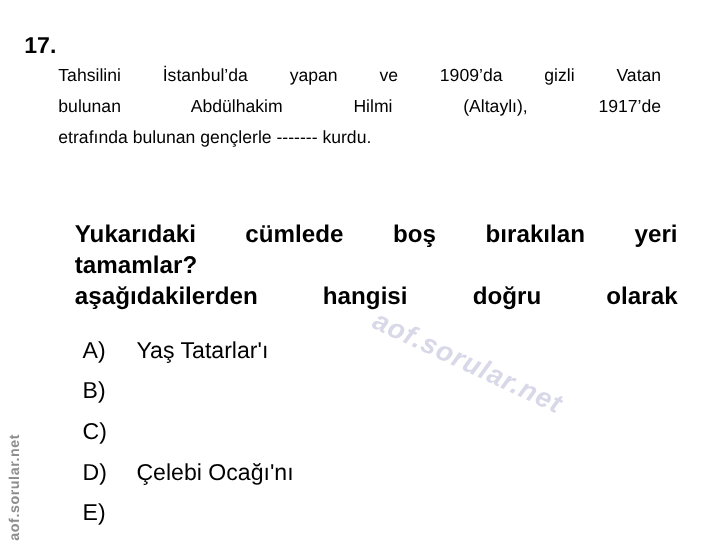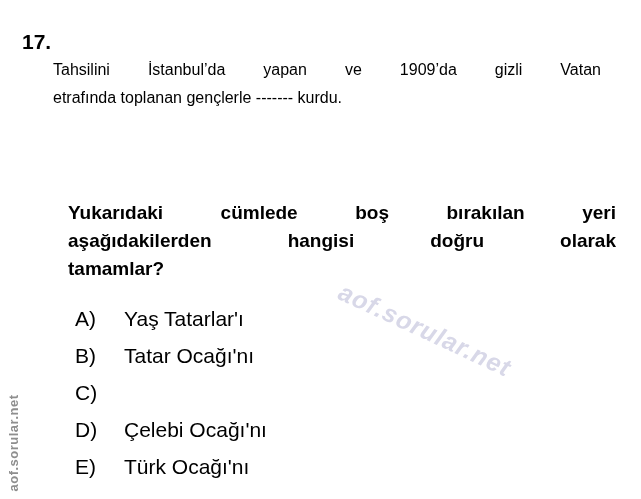--- a/index.html
+++ b/index.html
@@ -48,21 +48,21 @@
   .jline.last {
     text-align-last: left;
   }
 
   
   .q-prompt {
     position: absolute;
     left: 68px;
     top: 199px;
     width: 548px;
-    font-size: 19px;
+    font-size: 22px;
     line-height: 28px;
     font-weight: 700;
   }
 
   
   .options {
     position: absolute;
     left: 75px;
     top: 305px;
     font-size: 21px;
@@ -117,48 +117,47 @@
 </style>
 </head>
 <body>
 
 <div id="page">
 
   <div class="q-number">17.</div>
 
   <div class="q-body">
     <span class="jline">Tahsilini İstanbul’da yapan ve 1909’da gizli Vatan</span>
-    <span class="jline last">etrafında toplanan gençlerle ------- kurdu.</span>
+    <span class="jline">bulunan Abdülhakim Hilmi (Altaylı), 1917’de</span>
+    <span class="jline last">etrafında bulunan gençlerle ------- kurdu.</span>
   </div>
 
   <div class="q-prompt">
     <span class="jline">Yukarıdaki cümlede boş bırakılan yeri</span>
+    <span class="jline last">tamamlar?</span>
     <span class="jline">aşağıdakilerden hangisi doğru olarak</span>
-    <span class="jline last">tamamlar?</span>
   </div>
 
   <div class="options">
     <div class="opt-row">
       <span class="opt-letter">A)</span>
       <span class="opt-text">Yaş Tatarlar'ı</span>
     </div>
     <div class="opt-row">
       <span class="opt-letter">B)</span>
-      <span class="opt-text">Tatar Ocağı'nı</span>
     </div>
     <div class="opt-row">
       <span class="opt-letter">C)</span>
     </div>
     <div class="opt-row">
       <span class="opt-letter">D)</span>
       <span class="opt-text">Çelebi Ocağı'nı</span>
     </div>
     <div class="opt-row">
       <span class="opt-letter">E)</span>
-      <span class="opt-text">Türk Ocağı'nı</span>
     </div>
   </div>
 
   <div class="wm-diagonal">aof.sorular.net</div>
 
   <div class="wm-vertical">aof.sorular.net</div>
 
 </div>
 
 </body></html>

